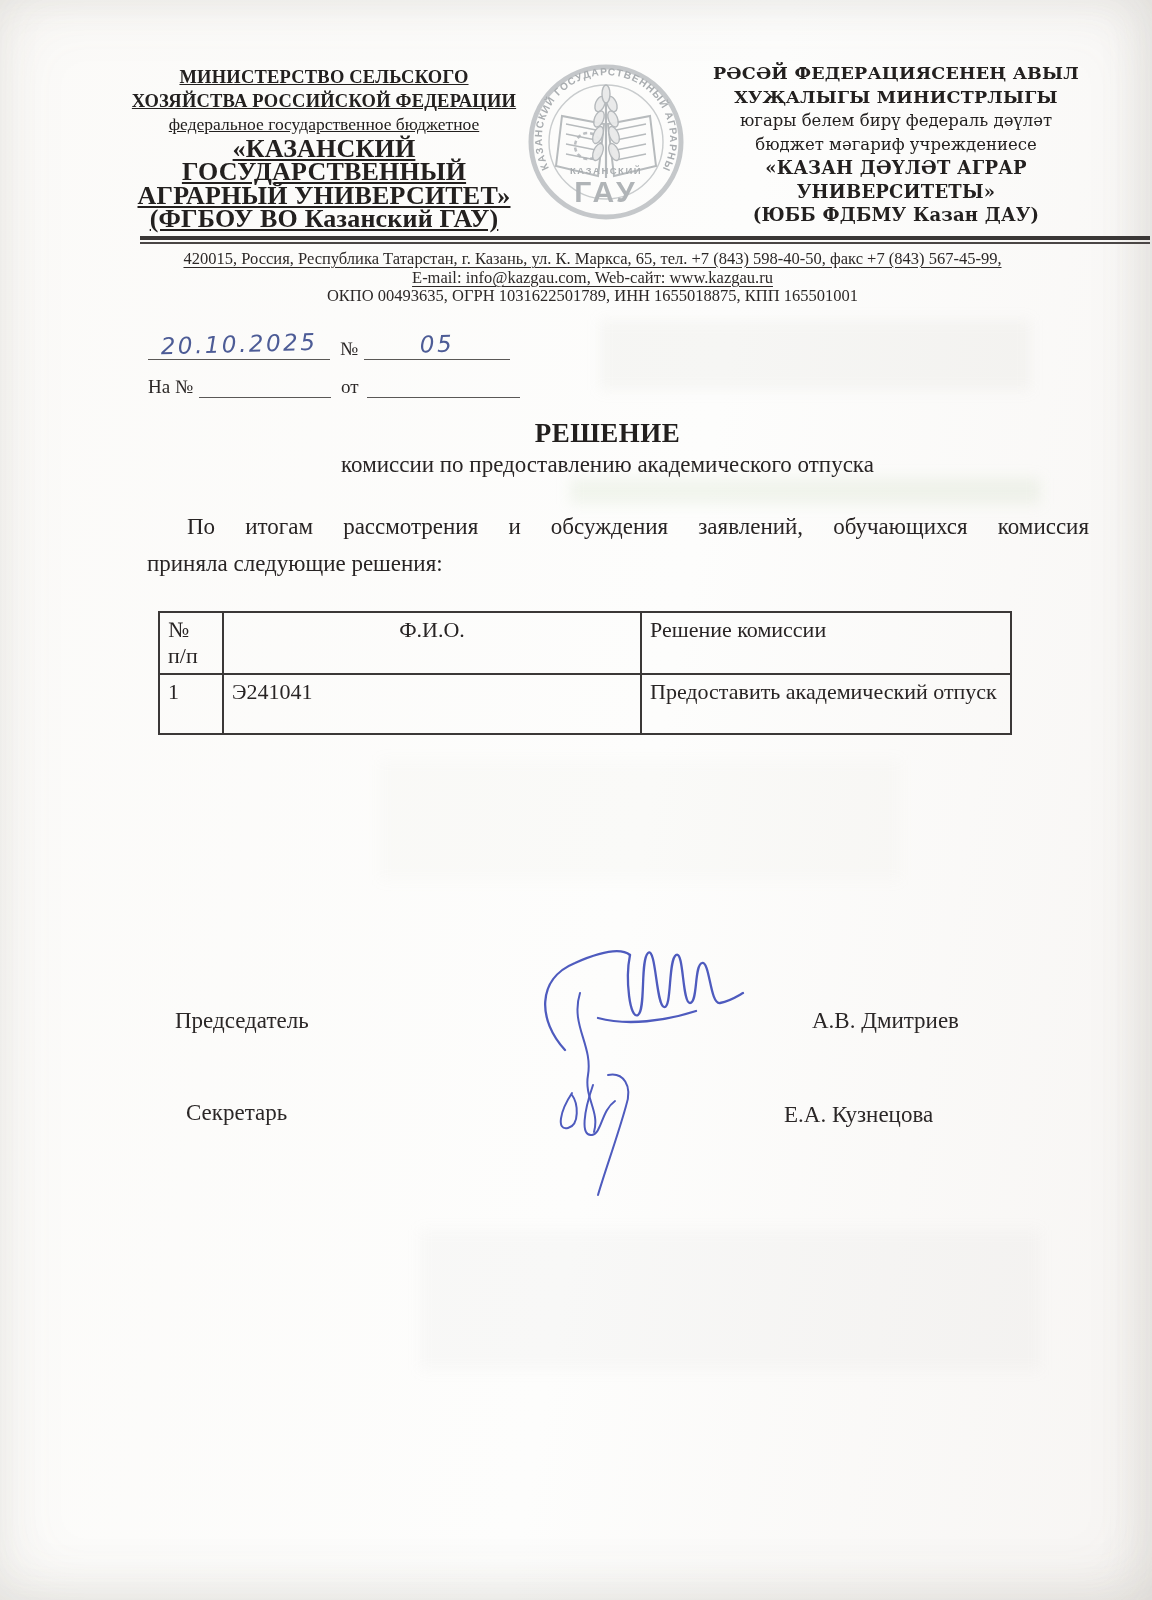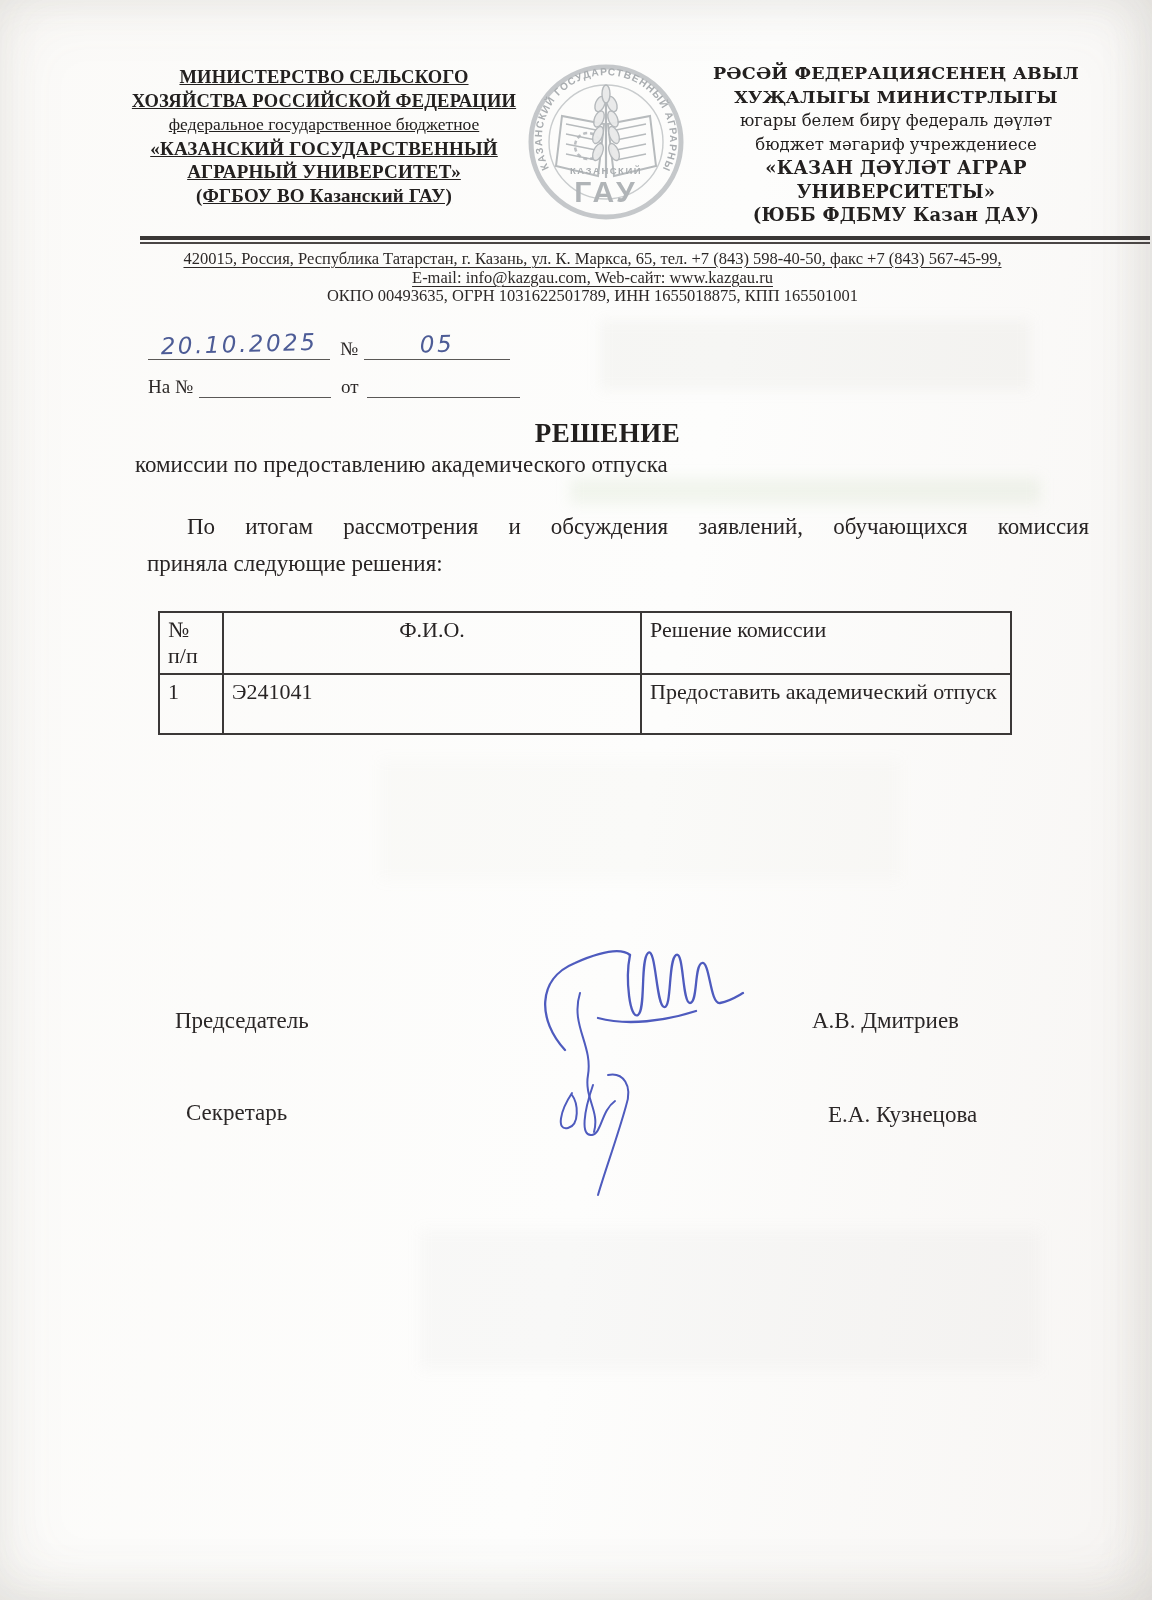--- a/index.html
+++ b/index.html
@@ -13,21 +13,21 @@
   }
 
   
   .smudge { position:absolute; filter:blur(7px); pointer-events:none; }
 
   
   .org { position:absolute; text-align:center; line-height:23.5px; font-size:17.5px; color:#23201f; }
   .org-left  { left:128px; top:66px;  width:392px;text-decoration:underline; }
   .org-right { left:698px; top:62px;  width:396px; font-family:"DejaVu Serif",serif; font-size:16.5px; }
   .org .b  { font-weight:bold; font-size:18.5px; letter-spacing:.2px; }
-  .org .b2 { font-weight:bold; font-size:19px; letter-spacing:.2px; }
+  .org .b2 { font-weight:bold; font-size:26px; letter-spacing:.2px; }
   .org-right .b  { font-size:17.5px; }
   .org-right .b2 { font-size:18px; }
 
   .emblem { position:absolute; left:526px; top:62px; width:160px; height:160px; }
 
   .rule { position:absolute; left:140px; top:236px; width:1010px; height:8px;
           border-top:4px solid #3a3736; border-bottom:2px solid #4a4645; }
 
   
   .contacts { position:absolute; left:120px; top:250px; width:945px; text-align:center;
@@ -44,21 +44,21 @@
   .blank.nano-cell { width:132px; margin-left:6px; }
   .blank.ot-cell   { width:153px; margin-left:8px; }
   .req-label { margin-left:10px; white-space:nowrap; }
   .hand { position:absolute; left:0; right:0; bottom:2px; text-align:center;
           font-family:"DejaVu Sans",sans-serif; font-style:italic; font-size:23px;
           color:#4d5c96; letter-spacing:2.5px; transform:rotate(-1.6deg); }
 
   
   .title { position:absolute; left:135px; top:418px; width:945px; text-align:center;
            font-weight:bold; font-size:27px; letter-spacing:.5px; color:#221f1e; }
-  .subtitle { position:absolute; left:135px; top:452px; width:945px; text-align:left;
+  .subtitle { position:absolute; left:135px; top:452px; width:945px; text-align:center;
               font-size:23px; color:#282424; }
   .body-par { position:absolute; left:147px; top:508px; width:942px; font-size:23px;
               line-height:37px; color:#282424; }
   .body-par .l1 { text-indent:40px; text-align:justify; text-align-last:justify; }
 
   
   .decision-table { position:absolute; left:158px; top:611px; border-collapse:collapse;
                     table-layout:fixed; font-size:22px; color:#282424; }
   .decision-table td { border:2px solid #3b3837; vertical-align:top; padding:4px 8px; }
   .col-num { width:64px; } .col-fio { width:418px; } .col-dec { width:370px; }
@@ -193,21 +193,21 @@
       <td>1</td>
       <td>Э241041</td>
       <td class="td-dec-c">Предоставить академический отпуск</td>
     </tr>
   </tbody>
     </table>
 
   <div class="sig-label" style="left:175px; top:1008px;">Председатель</div>
   <div class="sig-name" style="left:812px; top:1008px;text-align:center;">А.В. Дмитриев</div>
   <div class="sig-label" style="left:186px; top:1100px;">Секретарь</div>
-  <div class="sig-name" style="left:828px; top:1102px;">Е.А. Кузнецова</div>
+  <div class="sig-name" style="left:784px; top:1102px;">Е.А. Кузнецова</div>
 
   <svg class="sig-svg" viewBox="0 0 300 290">
     <g fill="none" stroke="#3c4ab8" stroke-width="2.3" stroke-linecap="round" opacity="0.9">
 
       <path d="M 85 125 C 58 96, 56 54, 95 38 C 120 27, 140 22, 150 30"></path>
       <path d="M 150 30 C 145 55, 150 95, 158 90 C 166 85, 160 35, 168 28 C 176 21, 176 80, 184 82 C 192 84, 188 35, 196 30 C 204 25, 202 78, 210 78 C 218 78, 214 40, 222 38 C 230 36, 230 80, 240 78 C 250 76, 256 72, 263 68"></path>
       <path d="M 118 93 C 148 101, 185 96, 216 86"></path>
       <path d="M 100 68 C 90 100, 113 120, 108 150 C 104 173, 120 186, 114 207" stroke-width="2"></path>
 
       <path d="M 92 168 C 80 186, 76 206, 88 203 C 100 200, 98 178, 92 170" stroke-width="2"></path>

